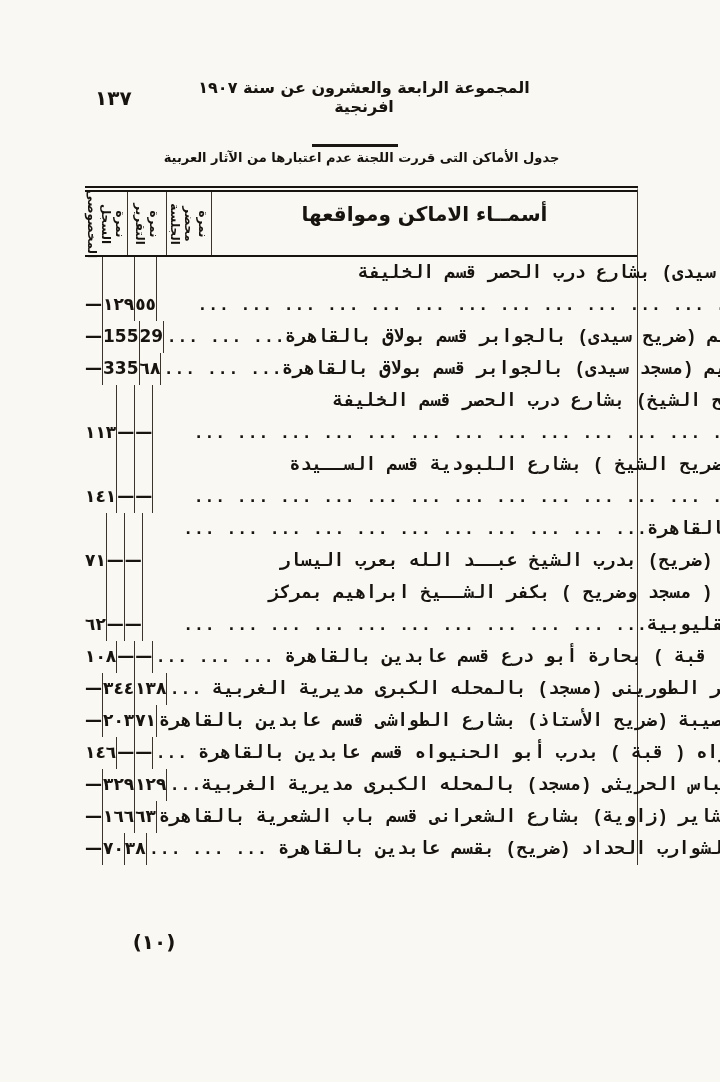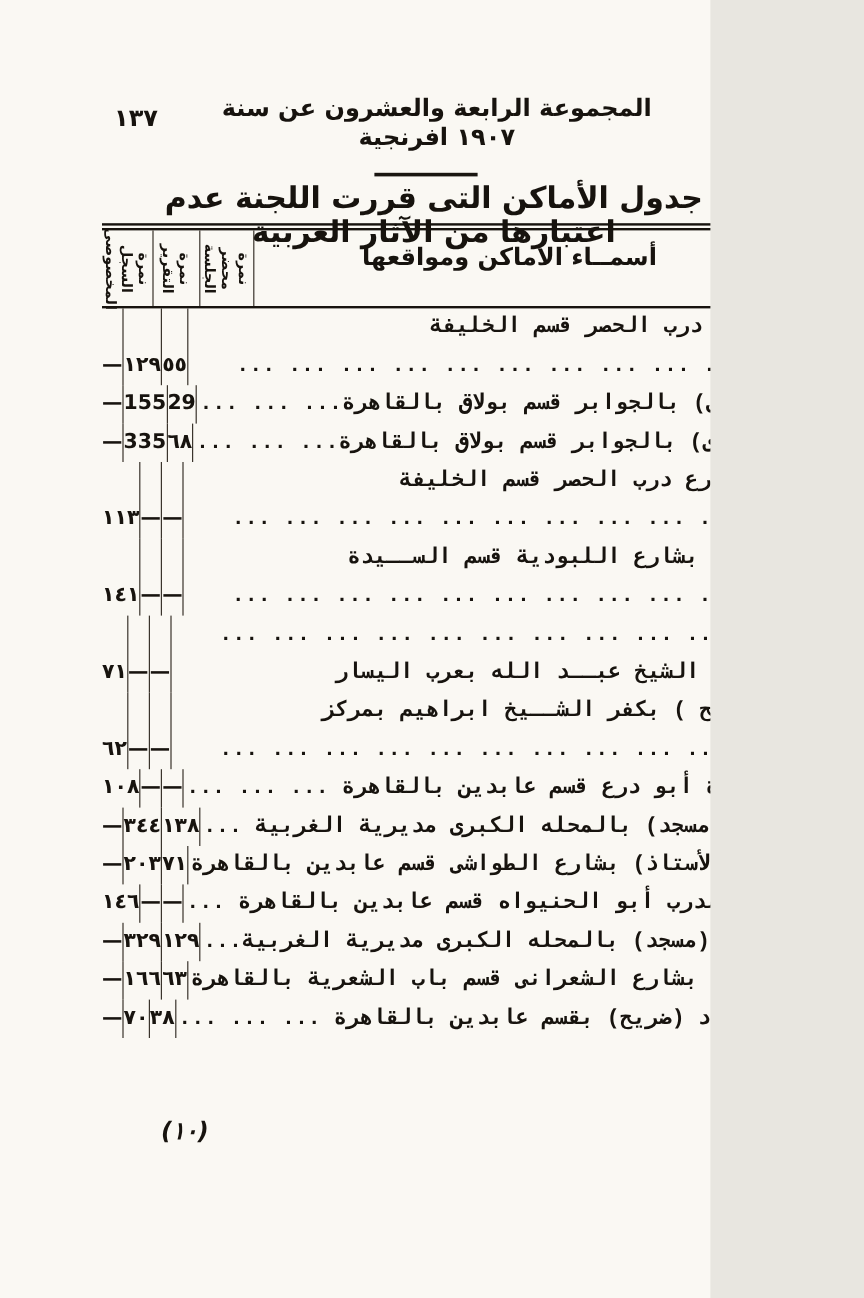--- a/index.html
+++ b/index.html
@@ -1,40 +1,40 @@
 <!DOCTYPE html>
 <html lang="ar"><head>
 <meta charset="utf-8">
 <style>
   html,body{margin:0;padding:0;background:#e8e6e0;}
   .page{
     position:relative;
-    width:592px;height:1082px;
+    width:720px;height:1082px;
     background:#faf8f3;
     color:#17130e;
     font-family:"DejaVu Sans",sans-serif;
     font-weight:bold;
     overflow:hidden;
   }
   *{box-sizing:border-box;}
   .page-number{
     position:absolute;top:86px;left:95px;
     font-size:20px;letter-spacing:1px;
   }
   .journal-header{
     position:absolute;top:78px;left:168px;width:392px;
-    text-align:center;font-size:20px;direction:rtl;
+    text-align:center;font-size:16px;direction:rtl;
   }
   .header-divider{
     position:absolute;top:144px;left:312px;width:86px;height:3px;
     background:#1a1611;
   }
   .doc-title{
     position:absolute;top:150px;left:85px;width:553px;
-    text-align:center;font-size:25px;direction:rtl;
+    text-align:center;font-size:13px;direction:rtl;
   }
   .table{
     position:absolute;top:186px;left:85px;width:553px;
     border-top:6px double #17130e;
     border-right:1px solid #3a342c;
   }
   .row{display:flex;direction:ltr;align-items:stretch;}
   .thead{border-bottom:2px solid #17130e;height:65px;}
   .c{min-height:30px;}
   .c-reg{width:43px;border-right:1px solid #3a342c;}
@@ -57,21 +57,21 @@
   }
   .name-cell{padding:0 3px 0 2px;font-family:Liberation Mono, monospace;}
   .line{font-size:18px;line-height:32px;white-space:nowrap;overflow:hidden;}
   .l2{padding-right:22px;margin-left:38px;}
   .num{
     display:flex;align-items:flex-end;justify-content:center;
     font-size:17px;line-height:30px;padding-bottom:2px;
   }
   .footer-mark{
     position:absolute;top:930px;left:118px;width:72px;
-    text-align:center;font-size:20px;direction:rtl;font-style:italic;
+    text-align:center;font-size:20px;direction:rtl;
   }
 </style>
 </head>
 <body>
 
 <div class="page">
 
   <div class="page-number">١٣٧</div>
 
   <div class="journal-header">المجموعة الرابعة والعشرون عن سنة ١٩٠٧ افرنجية</div>

